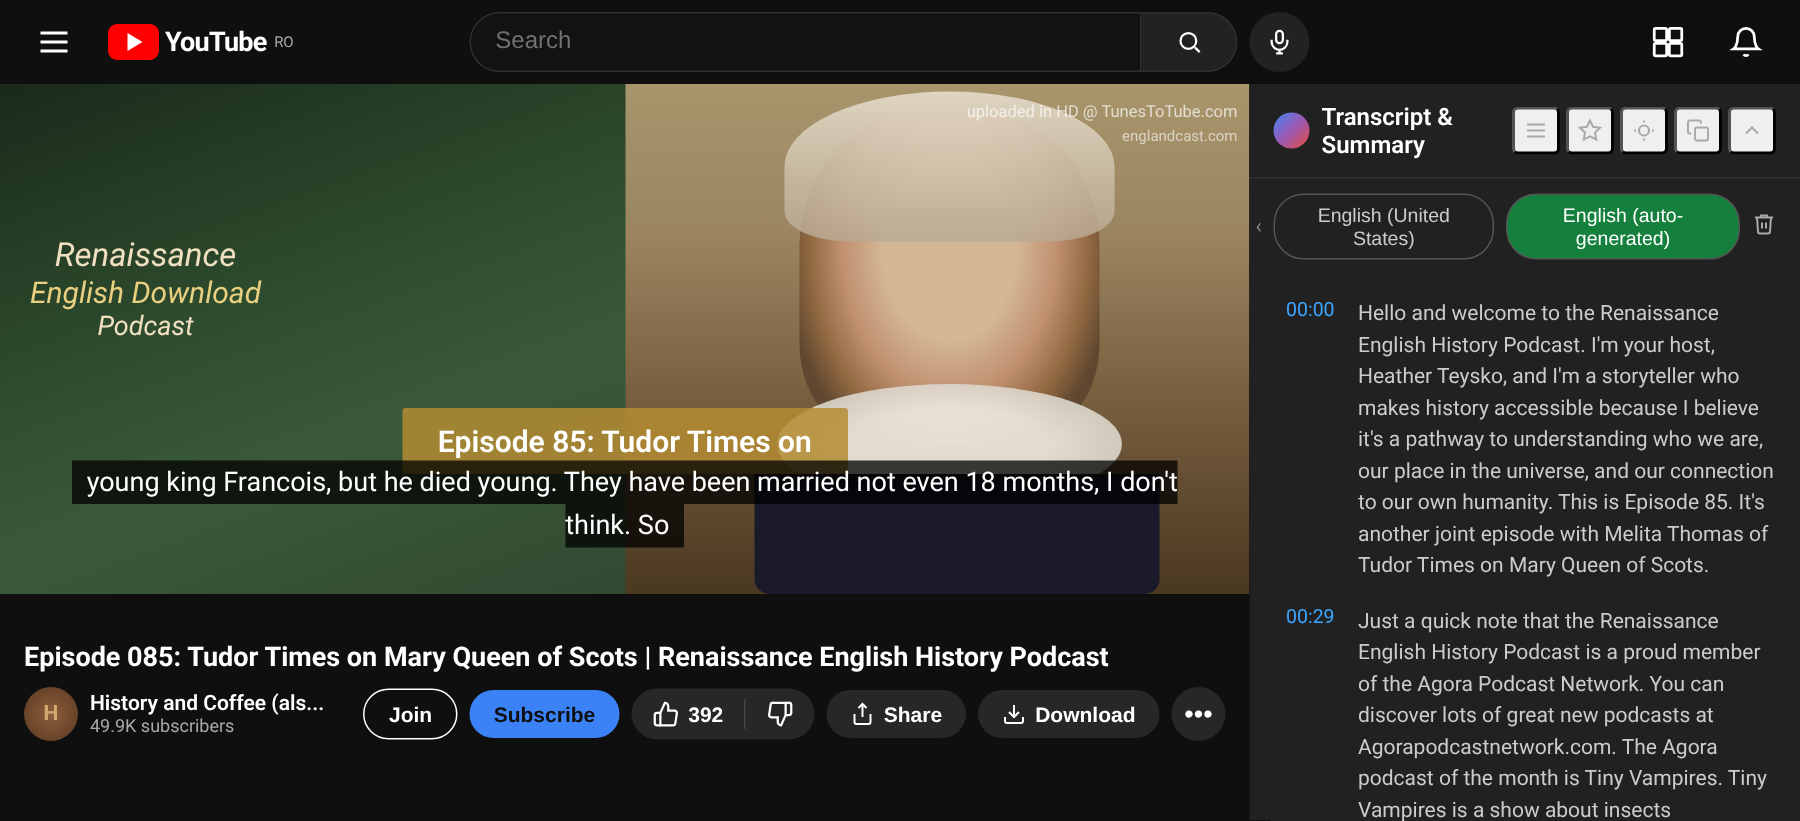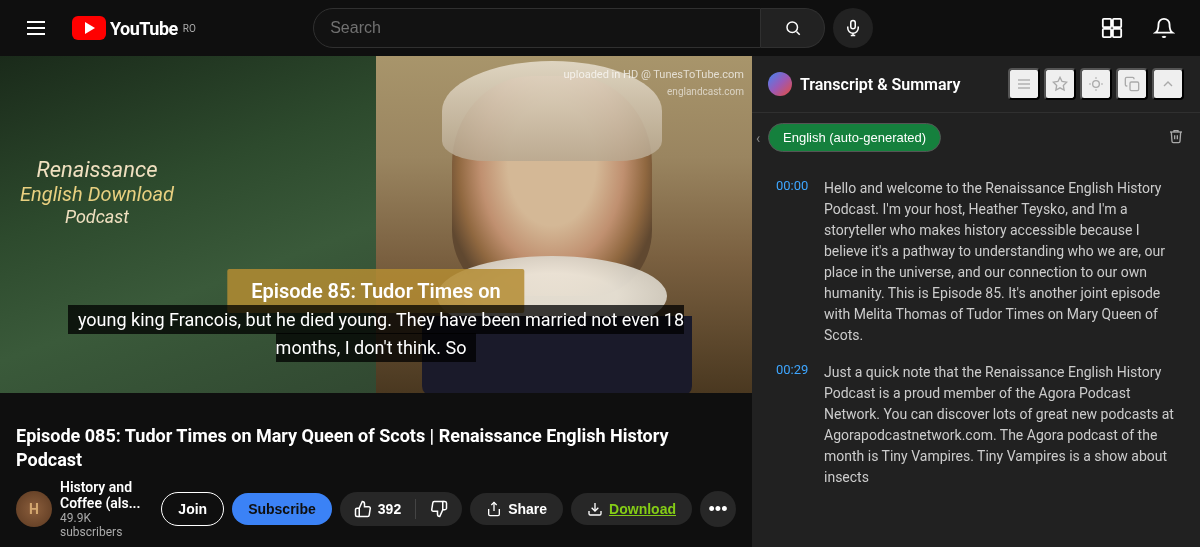--- a/index.html
+++ b/index.html
@@ -280,39 +280,38 @@
       background: #272727;
       border: none; color: #fff;
       border-radius: 20px;
       font-size: 14px; font-weight: 600;
       cursor: pointer;
     }
     .download-btn {
       display: flex; align-items: center; gap: 6px;
       padding: 8px 16px;
       background: #272727;
-      border: none; color: #84cc16;
+      border: none; color: #ffffff;
       border-radius: 20px;
       font-size: 14px; font-weight: 600;
       cursor: pointer;
-      text-decoration: underline;
     }
     .more-btn {
       width: 36px; height: 36px;
       background: #272727;
       border: none; color: #fff;
       border-radius: 50%;
       font-size: 18px;
       cursor: pointer;
       display: flex; align-items: center; justify-content: center;
     }
 
     
     .transcript-panel {
-      width: 448px;
+      width: 367px;
       flex-shrink: 0;
       background: #212121;
       display: flex;
       flex-direction: column;
       height: 100%;
       overflow: hidden;
     }
 
     .transcript-header {
       display: flex;
@@ -604,20 +603,21 @@
         <button class="th-icon">
           <svg width="16" height="16" viewBox="0 0 24 24" fill="none" stroke="currentColor" stroke-width="2">
             <polyline points="18,15 12,9 6,15"></polyline>
           </svg>
         </button>
       </div>
     </div>
 
     <div class="lang-tabs">
       <span class="lang-arrow-left">‹</span>
+      <button class="lang-tab">English (United States)</button>
       <button class="lang-tab active">English (auto-generated)</button>
       <span class="delete-icon">
         <svg width="16" height="16" viewBox="0 0 24 24" fill="none" stroke="#aaa" stroke-width="2">
           <polyline points="3,6 5,6 21,6"></polyline>
             <path d="M19,6l-1,14a2,2,0,0,1-2,2H8a2,2,0,0,1-2-2L5,6"></path>
             <path d="M10,11v6"></path>
             <path d="M14,11v6"></path>
             <path d="M9,6V4h6v2"></path>
         </svg>
       </span>

